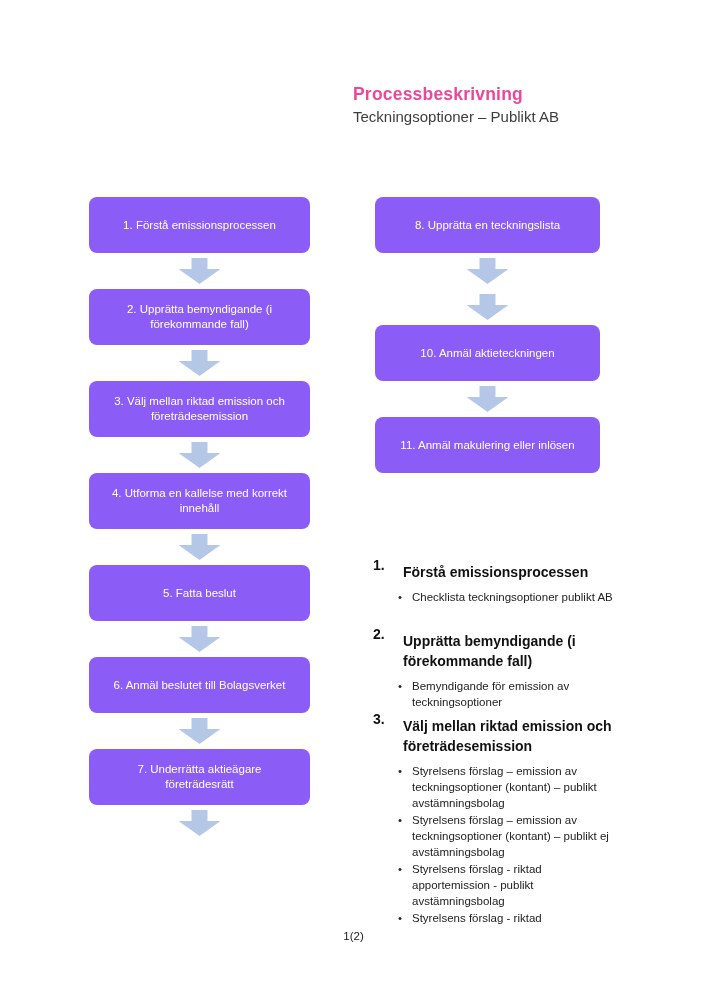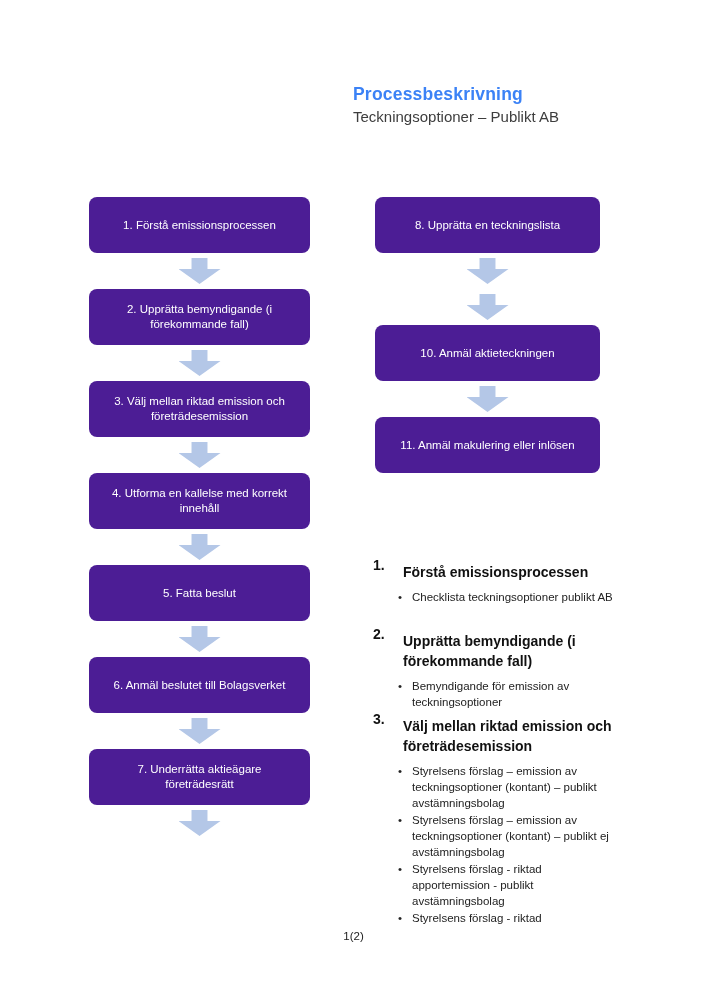--- a/index.html
+++ b/index.html
@@ -6,31 +6,31 @@
   html, body { width: 707px; height: 1000px; background: #ffffff; }
   body {
     font-family: "Liberation Sans", sans-serif;
     position: relative;
     overflow: hidden;
     color: #1a1a1a;
   }
 
   
   .doc-header { position: absolute; left: 353px; top: 84px; }
-  .doc-title { font-size: 17.5px; font-weight: bold; color: #3b82f6; letter-spacing: .2px; }
+  .doc-title { font-size: 17.5px; font-weight: bold; color: #ec4899; letter-spacing: .2px; }
   .doc-subtitle { font-size: 15px; color: #3d3d3d; margin-top: 3px; }
 
   
   .col { position: absolute; display: flex; flex-direction: column; }
   .col-left  { left: 89px;  top: 197px; width: 221px; }
   .col-right { left: 375px; top: 197px; width: 225px; }
 
   .fbox {
     height: 56px;
-    background: #4c1d95;
+    background: #8b5cf6;
     border-radius: 8px;
     color: #ffffff;
     font-size: 11.5px;
     line-height: 1.3;
     display: flex;
     align-items: center;
     justify-content: center;
     text-align: center;
     padding: 4px 18px;
   }

